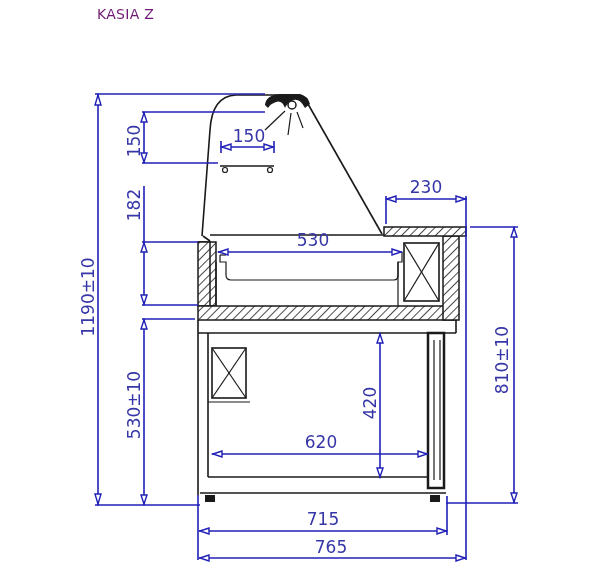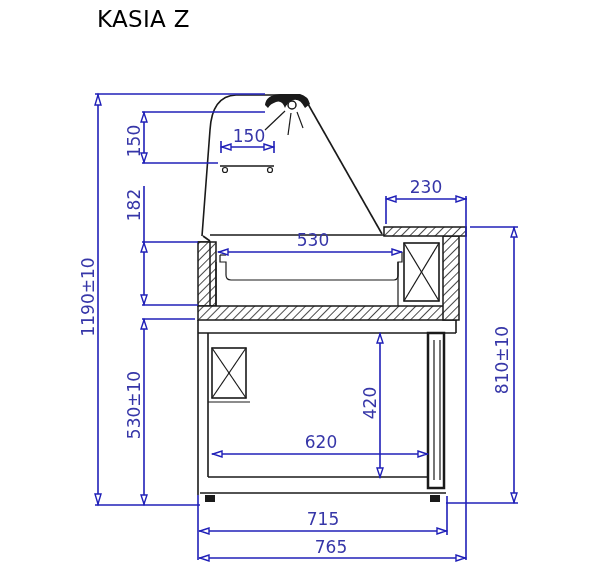--- a/index.html
+++ b/index.html
@@ -1,18 +1,18 @@
 <!DOCTYPE html>
 <html><head>
 <meta charset="utf-8">
 <style>
   html, body { margin: 0; padding: 0; background: #ffffff; }
   body { width: 600px; height: 575px; position: relative; overflow: hidden; font-family: "DejaVu Sans", sans-serif; }
   #drawing { position: absolute; left: 0; top: 0; width: 600px; height: 575px; }
-  .title { position: absolute; left: 97px; top: 6px; font-size: 23px; color: #000000; letter-spacing: 0.3px; font-family: "DejaVu Sans", sans-serif; text-align: center; }
+  .title { position: absolute; left: 97px; top: 6px; font-size: 14px; color: #701a75; letter-spacing: 0.3px; font-family: "DejaVu Sans", sans-serif; text-align: center; }
   .dim { fill: #3636a8; font-size: 17px; font-family: "DejaVu Sans", sans-serif; }
   .dl { stroke: #2020b8; stroke-width: 1.6; fill: none; }
   .ol { stroke: #1a1a1a; stroke-width: 1.6; fill: none; }
   .ol2 { stroke: #1a1a1a; stroke-width: 1.2; fill: none; }
   .hatch { fill: url(#hatch); stroke: #1a1a1a; stroke-width: 1.5; }
   .arrow { fill: #ffffff; stroke: #2020b8; stroke-width: 1.4; }
 </style>
 </head>
 <body>
 

